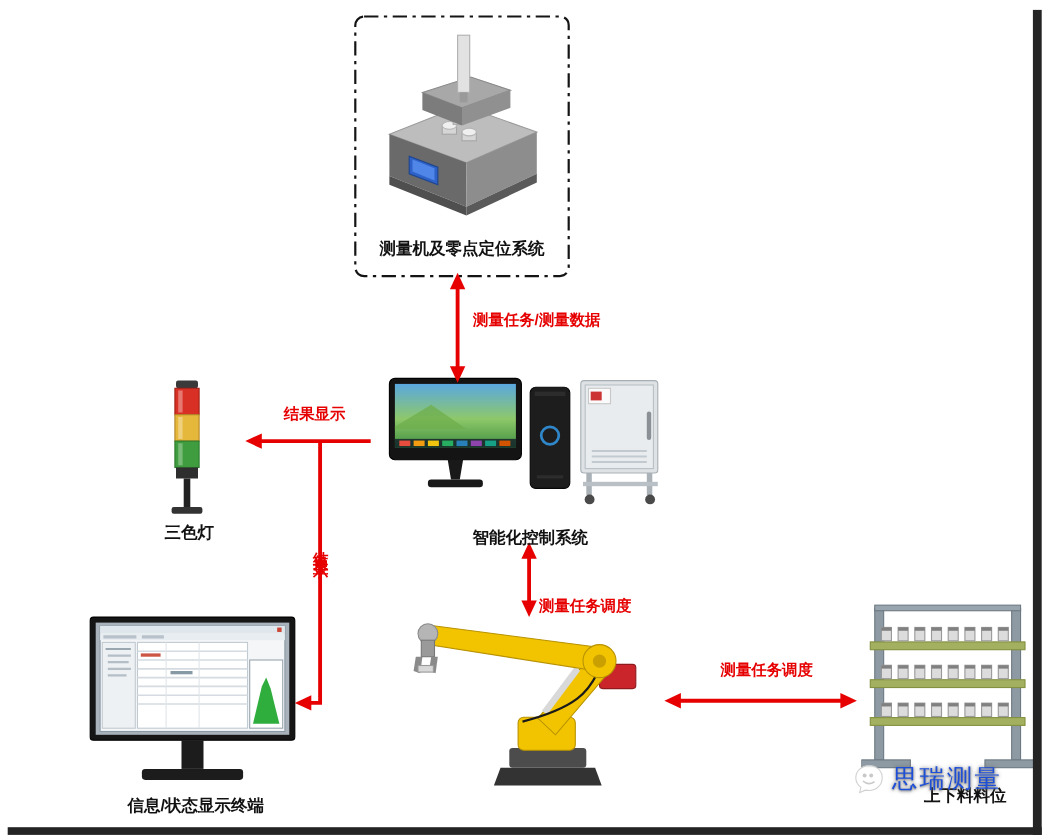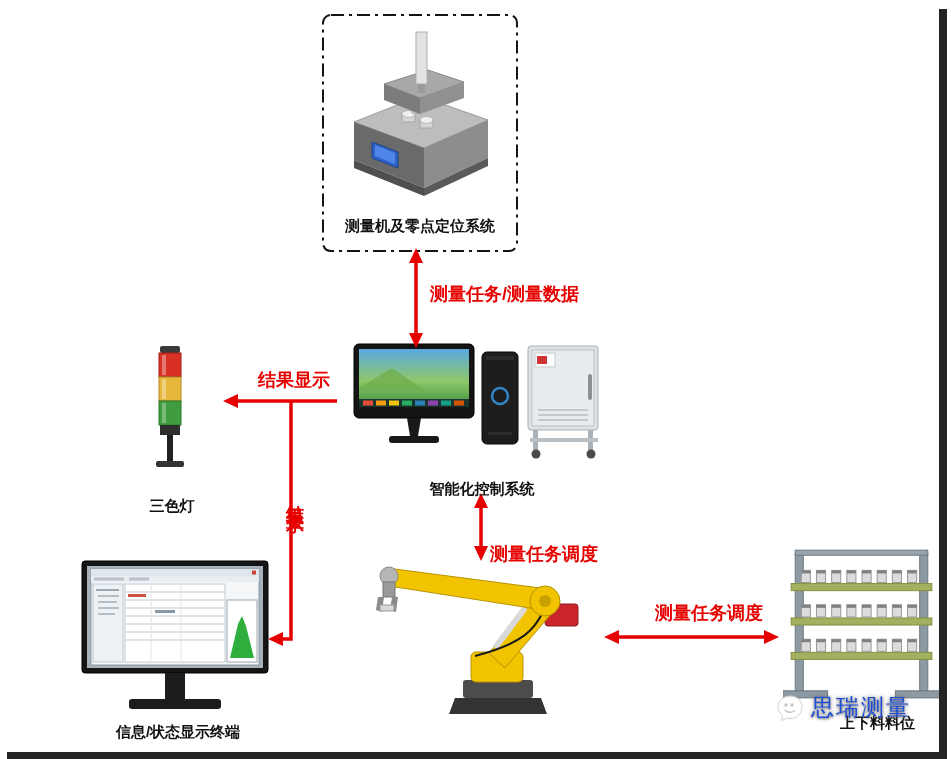--- a/index.html
+++ b/index.html
@@ -1,21 +1,21 @@
 <!DOCTYPE html>
 <html><head>
 <meta charset="utf-8">
 <style>
   * { margin:0; padding:0; box-sizing:border-box; }
   html,body { background:#fff; }
   body { font-family:"Liberation Sans","DejaVu Sans",sans-serif; }
   .canvas { position:relative; width:951px; height:759px; background:#ffffff; overflow:hidden; }
   .abs { position:absolute; }
   .node-label { position:absolute; color:#111111; font-weight:700; font-size:15px; text-align:center; white-space:nowrap; }
-  .edge-label { position:absolute; color:#e60000; font-weight:700; font-size:18px; white-space:nowrap; }
+  .edge-label { position:absolute; color:#e60000; font-weight:700; font-size:14px; white-space:nowrap; }
   .edge-label.vertical { writing-mode:vertical-rl; letter-spacing:4px; }
   .watermark { position:absolute; display:flex; align-items:center; gap:6px; }
   .watermark-text {
     font-size:23px; font-weight:400; color:#1d4ed8; letter-spacing:2px;
     text-shadow:0 0 4px rgba(110,110,110,.9), 0 1px 2px rgba(90,90,90,.7);
   }
   .shadow-right { position:absolute; left:939px; top:9px; width:8px; height:750px; background:#242424; }
   .shadow-bottom { position:absolute; left:7px; top:752px; width:940px; height:7px; background:#242424; }
 </style>
 </head>
@@ -259,21 +259,21 @@
       <polygon points="481,561 474,546 488,546" stroke="none"></polygon>
     </g>
     <g stroke="#e60000" fill="#e60000">
       <line x1="618" y1="637" x2="765" y2="637" stroke-width="3.5"></line>
       <polygon points="604,637 619,630 619,644" stroke="none"></polygon>
       <polygon points="779,637 764,630 764,644" stroke="none"></polygon>
     </g>
   </svg>
 
   <div class="node-label" style="left:322px; top:217px; width:196px;">测量机及零点定位系统</div>
-  <div class="node-label" style="left:132px; top:497px; width:80px;">三色灯</div>
+  <div class="node-label" style="left:132px; top:475px; width:80px;">三色灯</div>
   <div class="node-label" style="left:392px; top:480px; width:180px;">智能化控制系统</div>
   <div class="node-label" style="left:92px; top:723px; width:172px;">信息/状态显示终端</div>
   <div class="node-label" style="left:820px; top:714px; width:115px;">上下料料位</div>
 
   <div class="edge-label" style="left:430px; top:282px;">测量任务/测量数据</div>
   <div class="edge-label" style="left:258px; top:368px;">结果显示</div>
   <div class="edge-label vertical" style="left:283px; top:490px;">结果显示</div>
   <div class="edge-label" style="left:490px; top:518px;margin-top:24px;">测量任务调度</div>
   <div class="edge-label" style="left:655px; top:601px;">测量任务调度</div>
 

